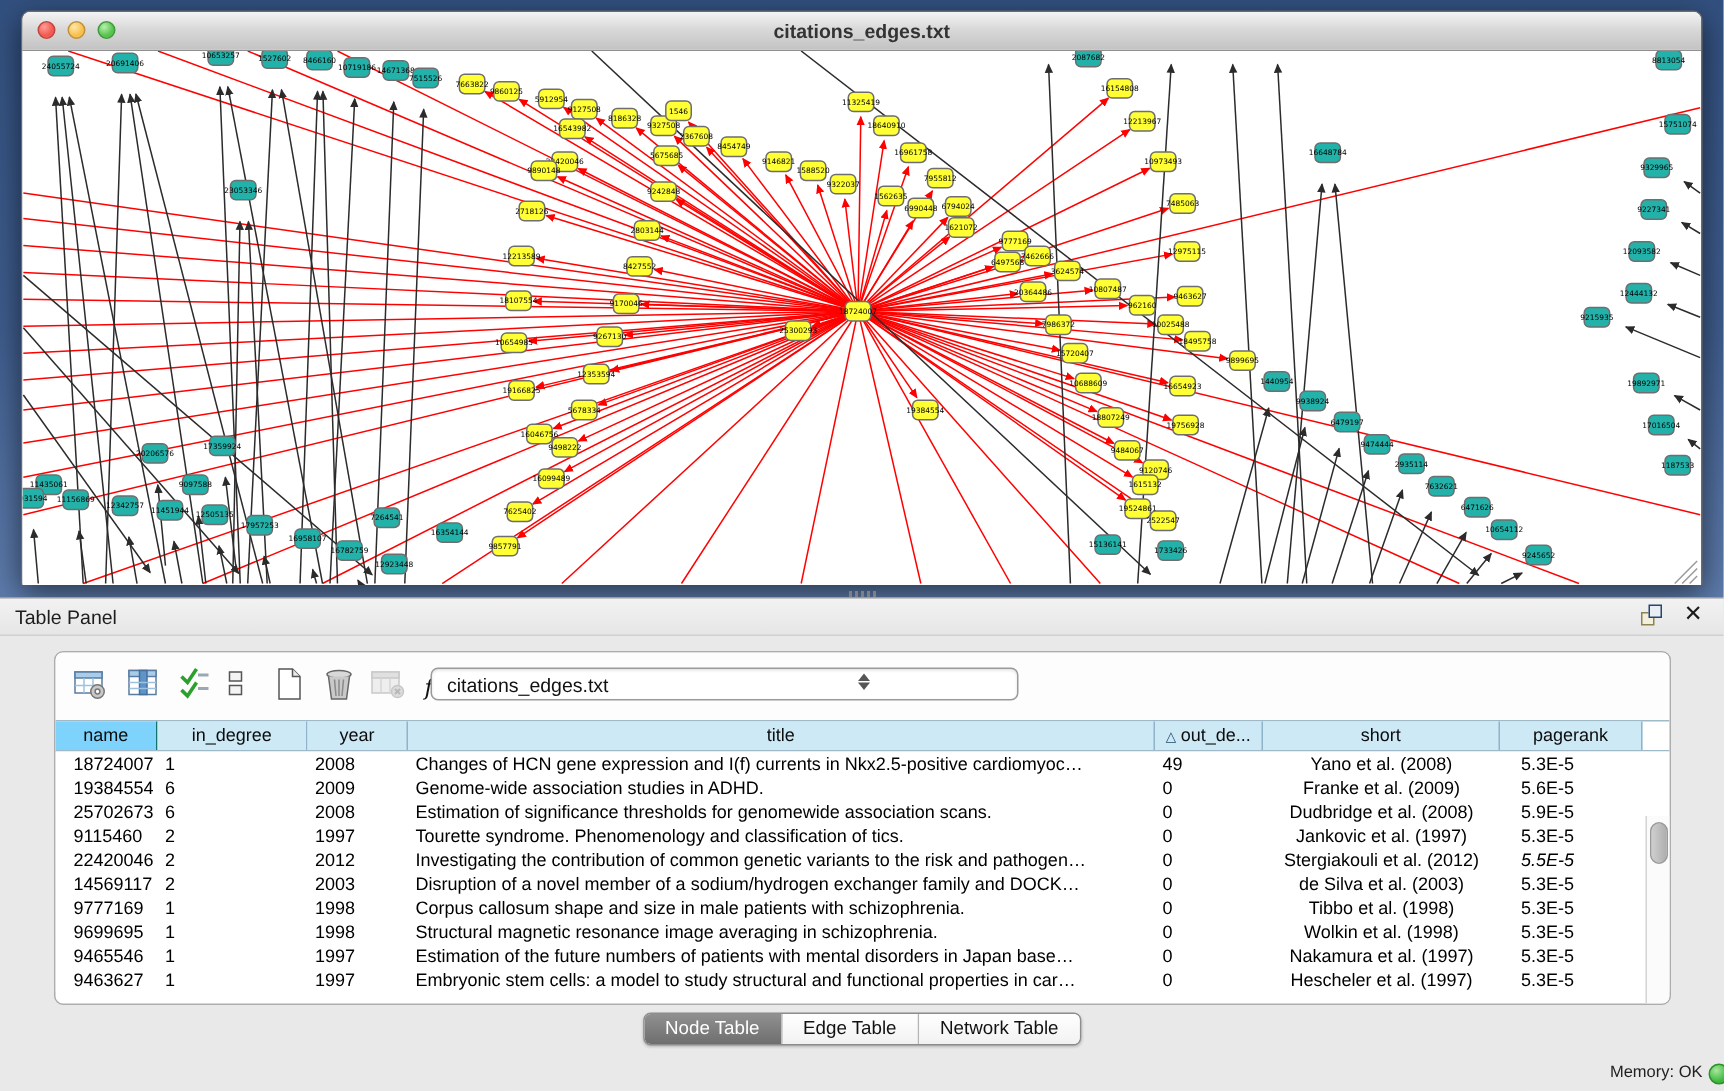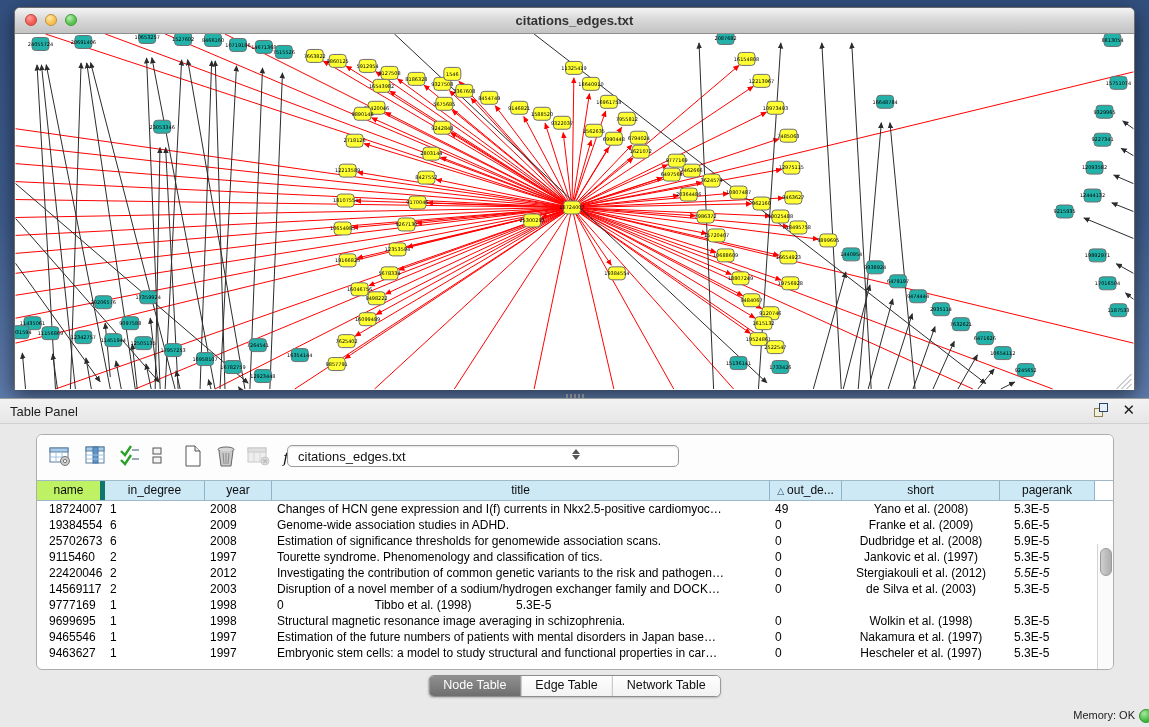--- a/index.html
+++ b/index.html
@@ -46,21 +46,21 @@
     border:1px solid #9a9a9a;border-radius:5px;box-shadow:inset 0 1px 2px rgba(0,0,0,.12);
     font-size:13px;color:#111;line-height:21px;padding-left:10px;box-sizing:border-box;}
   .dd-arrows{position:absolute;right:98px;top:3px;display:flex;flex-direction:column;gap:1px;}
   .dd-arrows i{display:block;width:0;height:0;border-left:4px solid transparent;border-right:4px solid transparent;}
   .dd-up{border-bottom:5px solid #555;}
   .dd-down{border-top:5px solid #555;}
   .grid{position:absolute;left:0;top:45px;right:0;bottom:0;font-size:12px;color:#000;}
   .grid-header{display:flex;height:19px;border-top:1px solid #9fb9c9;border-bottom:1px solid #9fb9c9;}
   .th{background:#cde9f6;border-right:1px solid #8fb4c9;box-sizing:border-box;text-align:center;
     line-height:18px;font-size:12px;color:#0c0c0c;overflow:hidden;white-space:nowrap;}
-  .th.name-col{background:#bef264;border-right:5px solid #0f766e;}
+  .th.name-col{background:#7dd3fc;border-right:1px solid #0f766e;}
   .sort-tri{font-size:9px;color:#1c4a66;margin-right:3px;}
   .grid-row{display:flex;height:16px;line-height:16px;background:#fff;}
   .td{box-sizing:border-box;overflow:hidden;white-space:nowrap;padding-left:5px;}
   .td.c-short{text-align:center;padding-left:0;}
   .td.c-name{padding-left:12px;}
   .td.c-pagerank{padding-left:14px;}
   .vscroll{position:absolute;right:0;top:64px;bottom:0;width:15px;background:#fbfbfb;border-left:1px solid #d4d4d4;}
   .vthumb{position:absolute;left:2px;top:4px;width:10px;height:26px;border-radius:6px;
     background:linear-gradient(90deg,#cfcfcf,#aeaeae);border:1px solid #9a9a9a;}
   
@@ -885,20 +885,21 @@
             <div class="td " style="width: 67px;">2003</div>
             <div class="td " style="width: 498px;">Disruption of a novel member of a sodium/hydrogen exchanger family and DOCK…</div>
             <div class="td " style="width: 72px;">0</div>
             <div class="td c-short" style="width: 158px;">de Silva et al. (2003)</div>
             <div class="td c-pagerank" style="width: 95px;">5.3E-5</div>
           </div>
           <div class="grid-row">
             <div class="td c-name" style="width: 68px;">9777169</div>
             <div class="td " style="width: 100px;">1</div>
             <div class="td " style="width: 67px;">1998</div>
+            <div class="td " style="width: 498px;">Corpus callosum shape and size in male patients with schizophrenia.</div>
             <div class="td " style="width: 72px;">0</div>
             <div class="td c-short" style="width: 158px;">Tibbo et al. (1998)</div>
             <div class="td c-pagerank" style="width: 95px;">5.3E-5</div>
           </div>
           <div class="grid-row">
             <div class="td c-name" style="width: 68px;">9699695</div>
             <div class="td " style="width: 100px;">1</div>
             <div class="td " style="width: 67px;">1998</div>
             <div class="td " style="width: 498px;">Structural magnetic resonance image averaging in schizophrenia.</div>
             <div class="td " style="width: 72px;">0</div>

